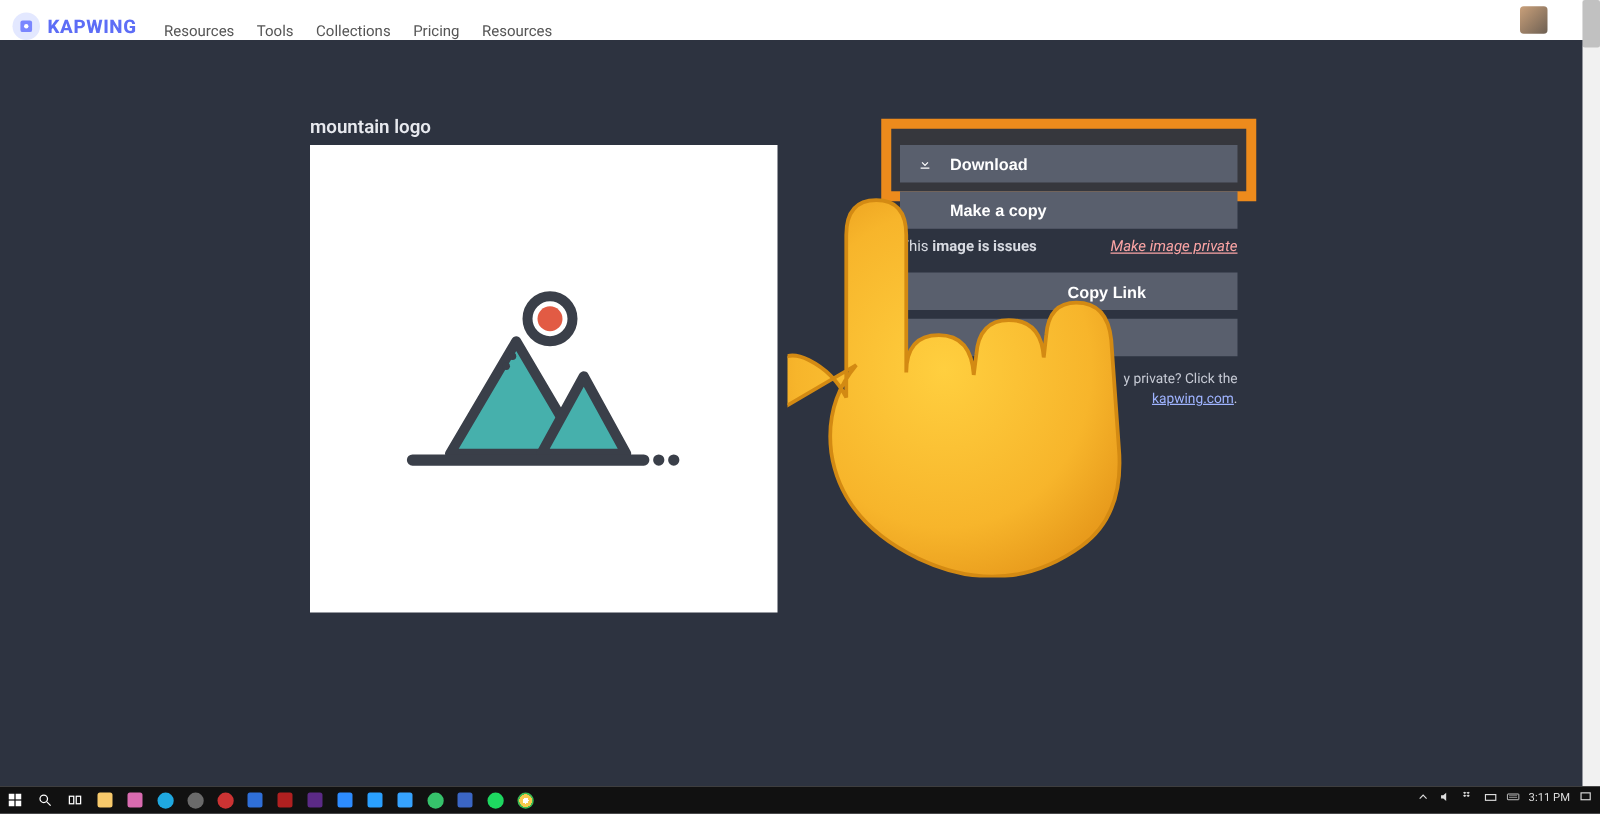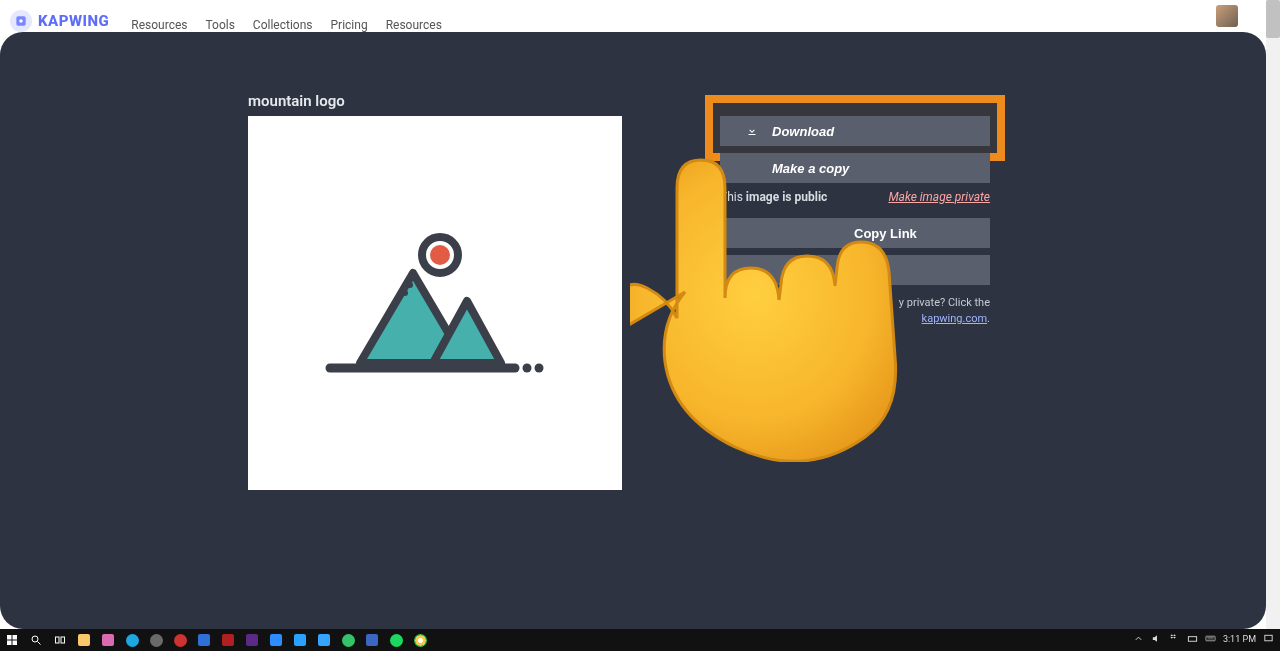--- a/index.html
+++ b/index.html
@@ -9,27 +9,27 @@
   .logo-wrap { display:flex; align-items:center; gap:6px; }
   .logo-icon { width:22px; height:22px; border-radius:50%; background:#e3e8ff; display:flex; align-items:center; justify-content:center;}
   .logo-icon svg { width:14px; height:14px; }
   .brand { color:#5d6df6; font-weight:800; font-size:15px; letter-spacing:.5px;}
   .nav-links { display:flex; gap:18px; margin-left:22px; }
   .nav-links a { color:#555; font-size:12px; text-decoration:none; cursor:pointer;}
   .avatar { position:absolute; right:42px; top:5px; width:22px; height:22px; border-radius:3px; background:linear-gradient(135deg,#c9a07a,#6e6053); }
   .vscroll { position:absolute; top:0; right:0; width:14px; height:631px; background:#f1f1f1;}
   .vscroll .thumb { width:14px; height:38px; background:#c1c1c1; border-radius:2px;}
   
-  .stage { position:absolute; left:0; top:32px; right:14px; height:597px; background:#2d3340;border-radius:23px; }
+  .stage { position:absolute; left:0; top:32px; right:14px; height:597px; background:#2d3340; }
   .project-title { position:absolute; left:248px; top:60px; color:#e7e9ee; font-size:15px; font-weight:600;}
   .canvas { position:absolute; left:248px; top:84px; width:374px; height:374px; background:#fff; display:flex; align-items:center; justify-content:center;}
   .canvas svg { width:260px; height:200px; }
   
   .panel { position:absolute; left:720px; top:84px; width:270px; }
-  .btn { width:100%; height:30px; background:#595f6d; color:#fff; font-size:13px; font-weight:600; display:flex; align-items:center; padding:0 26px; margin-bottom:7px; border:none; cursor:pointer;font-style:italic;}
+  .btn { width:100%; height:30px; background:#595f6d; color:#fff; font-size:13px; font-weight:600; display:flex; align-items:center; padding:0 14px; margin-bottom:7px; border:none; cursor:pointer;}
   .btn.icon svg { width:12px; height:12px; margin-right:14px; fill:#fff;}
   .highlight-box { position:absolute; left:705px; top:63px; width:300px; height:66px; border:8px solid #ed8b1c; background:rgba(237,139,28,.05); pointer-events:none;}
   .privacy-row { display:flex; align-items:center; justify-content:space-between; font-size:12px; color:#d8dbe2; margin:6px 0 14px 0;}
   .privacy-row .link { color:#fca5a5; font-style:italic; text-decoration:underline; cursor:pointer;}
   .share-row { display:flex; gap:7px; align-items:center; margin-bottom:7px;}
   .copy-btn { flex:1; height:30px; background:#595f6d; color:#fff; font-size:13px; font-weight:600; display:flex; align-items:center; padding:0 14px; border:none; cursor:pointer;}
   .embed-btn { width:100%; height:30px; background:#595f6d; border:none; margin-bottom:10px; cursor:pointer;}
   .help-text { font-size:11px; color:#c6cad4; text-align:right; line-height:1.45;}
   .help-text a { color:#9fb4ff; text-decoration:underline;}
   
@@ -97,21 +97,21 @@
           <path d="M12 3v10l4-4 1.4 1.4L12 16 6.6 10.4 8 9l4 4V3h0zM5 18h14v2H5z"></path>
         </svg>
       <span>Download</span>
     </button>
     <button class="btn">
       <span style="margin-left:26px">Make a copy</span>
     </button>
 
     <div class="privacy-row">
       <span>
-        <span>This </span><b>image is public</b>
+        <span>This </span><b>image is issues</b>
       </span>
       <span class="link">Make image private</span>
     </div>
 
     <div class="share-row">
       <button class="copy-btn">
         <span style="margin-left:120px">Copy Link</span>
       </button>
     </div>
     <button class="embed-btn"></button>

